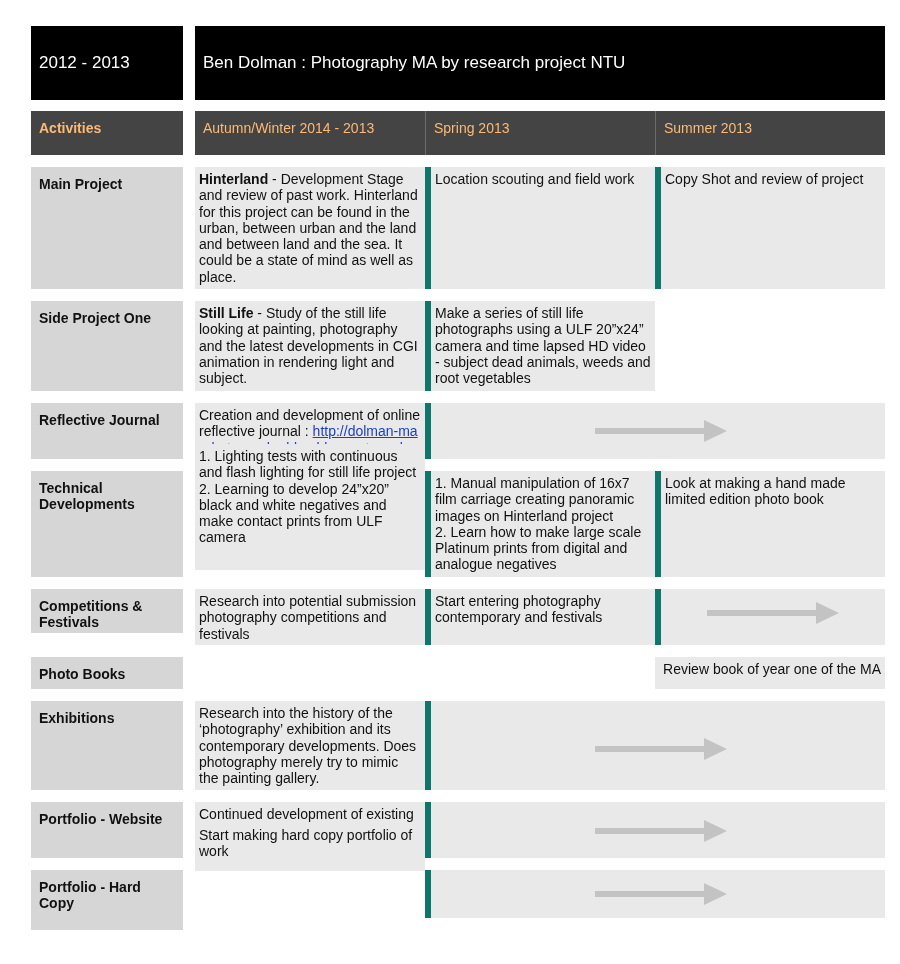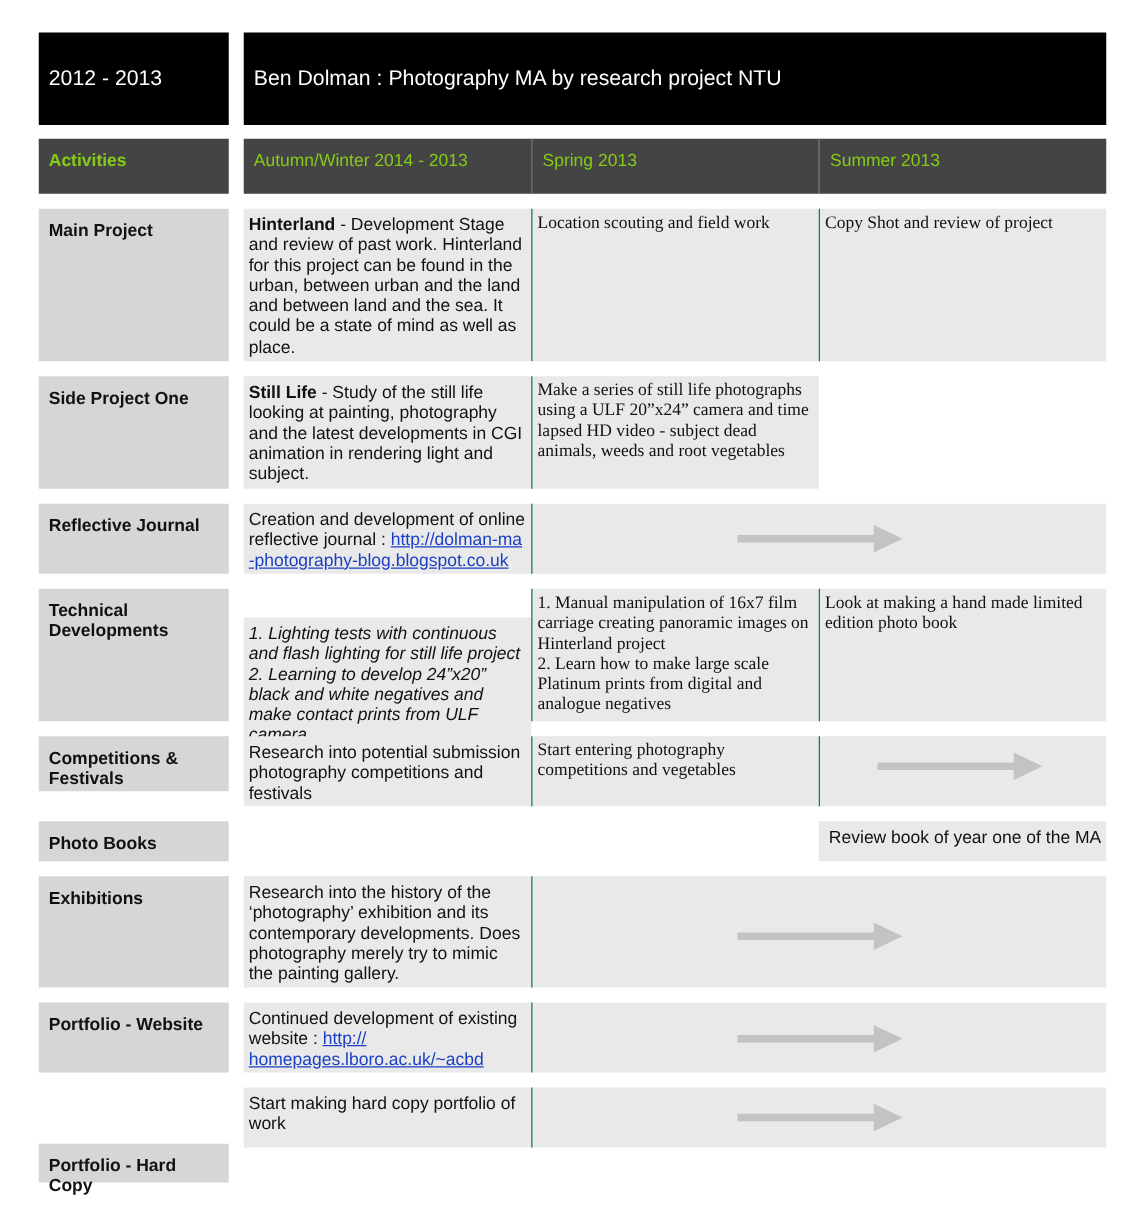--- a/index.html
+++ b/index.html
@@ -1,25 +1,25 @@
 <!DOCTYPE html>
 <html><head>
 <meta charset="utf-8">
 <style>
   html, body { margin: 0; padding: 0; background: #ffffff; }
   body { width: 900px; height: 964px; position: relative; overflow: hidden;
          font-family: "Liberation Sans", "DejaVu Sans", sans-serif; color: #111; }
   .box { position: absolute; box-sizing: border-box; }
   .title-box { background: #000; color: #fff; font-size: 17px; display: flex; align-items: center; padding-left: 8px; }
-  .hdr { background: #444444; color: #84cc16; font-size: 14px; padding: 9px 8px 0 8px; }
+  .hdr { background: #444444; color: #fdba74; font-size: 14px; padding: 9px 8px 0 8px; }
   .hdr.label { font-weight: bold; }
   .hdr.divl { border-left: 1px solid #6a6a6a; }
   .label-cell { background: #d6d6d6; font-weight: bold; font-size: 14px; line-height: 16px; padding: 9px 8px 0 8px; color: #111; }
   .cell { background: #e9e9e9; font-size: 14px; line-height: 16.3px; padding: 4px 4px 0 4px; color: #111; }
-  .cell.divl { border-left: 1px solid #0f766e; font-family: Liberation Serif, serif; }
+  .cell.divl { border-left: 6px solid #0f766e; }
   .cell b { font-weight: bold; }
   .link { color: #1a3fc4; text-decoration: underline; }
   .arrow { position: absolute; }
   .arrow .shaft { position: absolute; left: 0; height: 6px; background: #c3c3c3; }
   .arrow .head { position: absolute; width: 0; height: 0;
                  border-top: 11px solid transparent; border-bottom: 11px solid transparent;
                  border-left: 23px solid #c3c3c3; }
 </style>
 </head>
 <body>
@@ -54,29 +54,29 @@
   <span>Creation and development of online reflective journal : </span><span class="link" style="word-break:break-all;">http://dolman-ma-photography-blog.blogspot.co.uk</span>
 </div>
 <div class="box cell divl" style="left:425px; top:403px; width:460px; height:56px;">
   <div class="arrow" style="left:164px; top:17px; width:132px; height:22px;">
     <div class="shaft" style="top:8px; width:110px;"></div>
     <div class="head" style="left:109px; top:0;"></div>
   </div>
 </div>
 
 <div class="box label-cell" style="left:31px; top:471px; width:152px; height:106px;">Technical Developments</div>
-<div class="box cell" style="left:195px; top:494px; width:230px; height:126px; white-space:pre-line;font-style:italic;">1. Lighting tests with continuous and flash lighting for still life project
+<div class="box cell" style="left:195px; top:444px; width:230px; height:126px; white-space:pre-line;">1. Lighting tests with continuous and flash lighting for still life project
 2. Learning to develop 24”x20” black and white negatives and make contact prints from ULF camera</div>
 <div class="box cell divl" style="left:425px; top:471px; width:230px; height:106px; white-space:pre-line;">1. Manual manipulation of 16x7 film carriage creating panoramic images on Hinterland project
 2. Learn how to make large scale Platinum prints from digital and analogue negatives</div>
 <div class="box cell divl" style="left:655px; top:471px; width:230px; height:106px;">Look at making a hand made limited edition photo book</div>
 
 <div class="box label-cell" style="left:31px; top:589px; width:152px; height:44px;">Competitions &amp; Festivals</div>
 <div class="box cell" style="left:195px; top:589px; width:230px; height:56px;">Research into potential submission photography competitions and festivals</div>
-<div class="box cell divl" style="left:425px; top:589px; width:230px; height:56px;">Start entering photography competitions and vegetables</div>
+<div class="box cell divl" style="left:425px; top:589px; width:230px; height:56px;">Start entering photography contemporary and festivals</div>
 <div class="box cell divl" style="left:655px; top:589px; width:230px; height:56px;">
   <div class="arrow" style="left:46px; top:13px; width:132px; height:22px;">
     <div class="shaft" style="top:8px; width:110px;"></div>
     <div class="head" style="left:109px; top:0;"></div>
   </div>
 </div>
 
 <div class="box label-cell" style="left:31px; top:657px; width:152px; height:32px;">Photo Books</div>
 <div class="box cell" style="left:655px; top:657px; width:230px; height:32px;text-align:right;">Review book of year one of the MA</div>
 
@@ -94,20 +94,20 @@
   <span>Continued development of existing website : </span><span class="link" style="white-space:pre-line;">http://
 homepages.lboro.ac.uk/~acbd</span>
 </div>
 <div class="box cell divl" style="left:425px; top:802px; width:460px; height:56px;">
   <div class="arrow" style="left:164px; top:18px; width:132px; height:22px;">
     <div class="shaft" style="top:8px; width:110px;"></div>
     <div class="head" style="left:109px; top:0;"></div>
   </div>
 </div>
 
-<div class="box label-cell" style="left:31px; top:870px; width:152px; height:31px;margin-top:45px;">Portfolio - Hard Copy</div>
-<div class="box cell" style="left:195px; top:870px; width:230px; height:48px;">Start making hard copy portfolio of work</div>
+<div class="box label-cell" style="left:31px; top:870px; width:152px; height:60px;">Portfolio - Hard Copy</div>
+<div class="box cell" style="left:195px; top:823px; width:230px; height:48px;">Start making hard copy portfolio of work</div>
 <div class="box cell divl" style="left:425px; top:870px; width:460px; height:48px;">
   <div class="arrow" style="left:164px; top:13px; width:132px; height:22px;">
     <div class="shaft" style="top:8px; width:110px;"></div>
     <div class="head" style="left:109px; top:0;"></div>
   </div>
 </div>
 
 </body></html>

